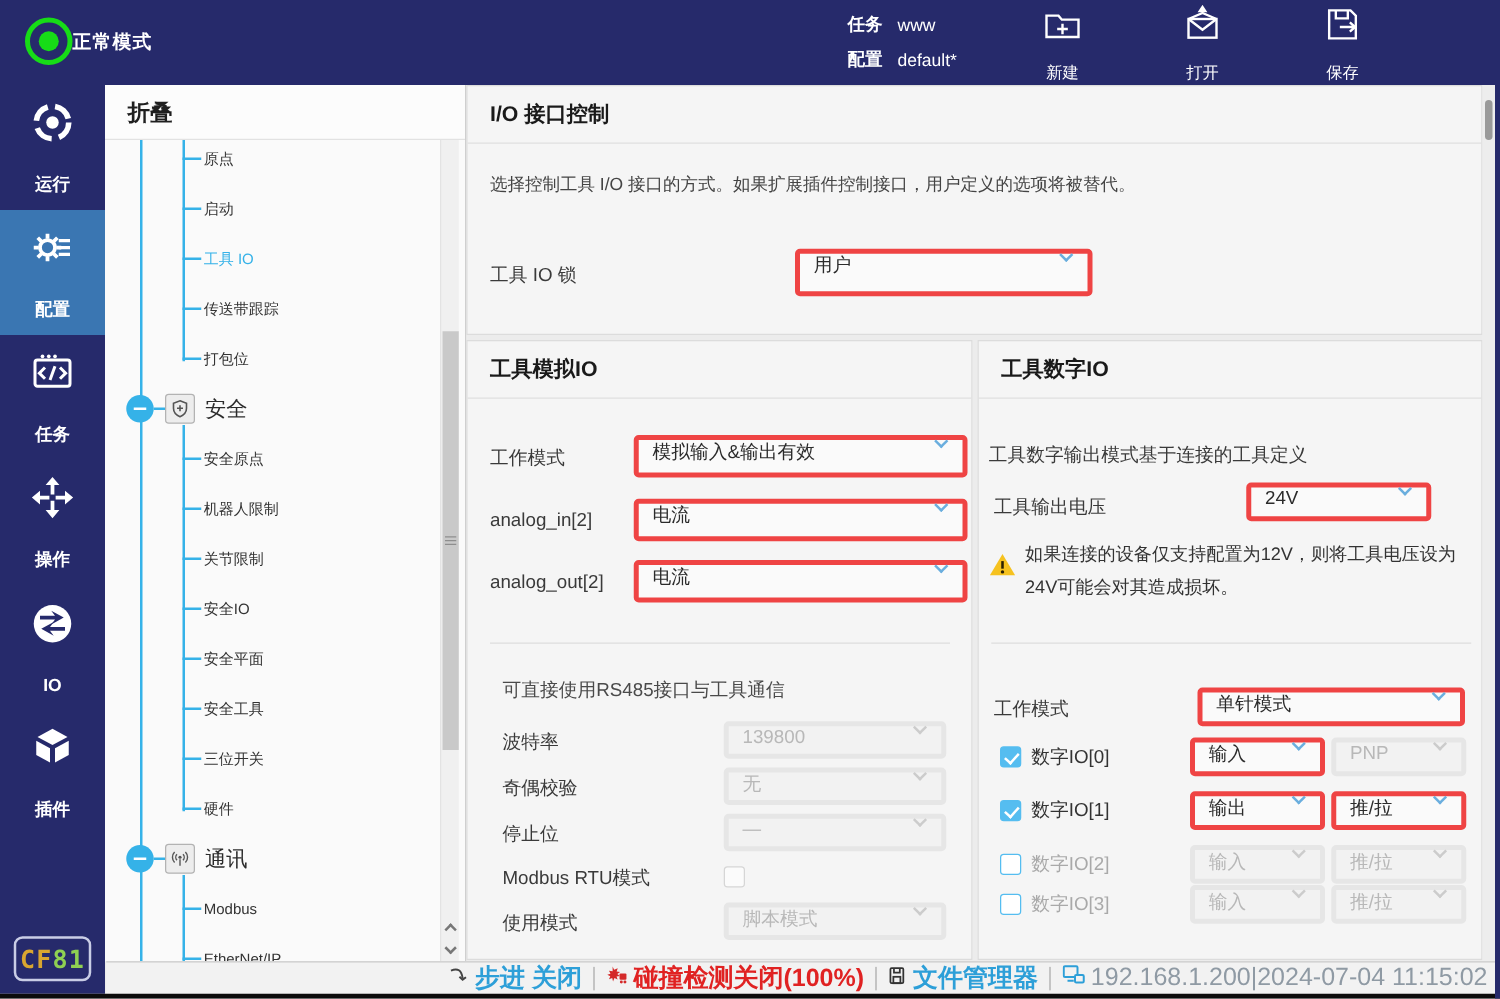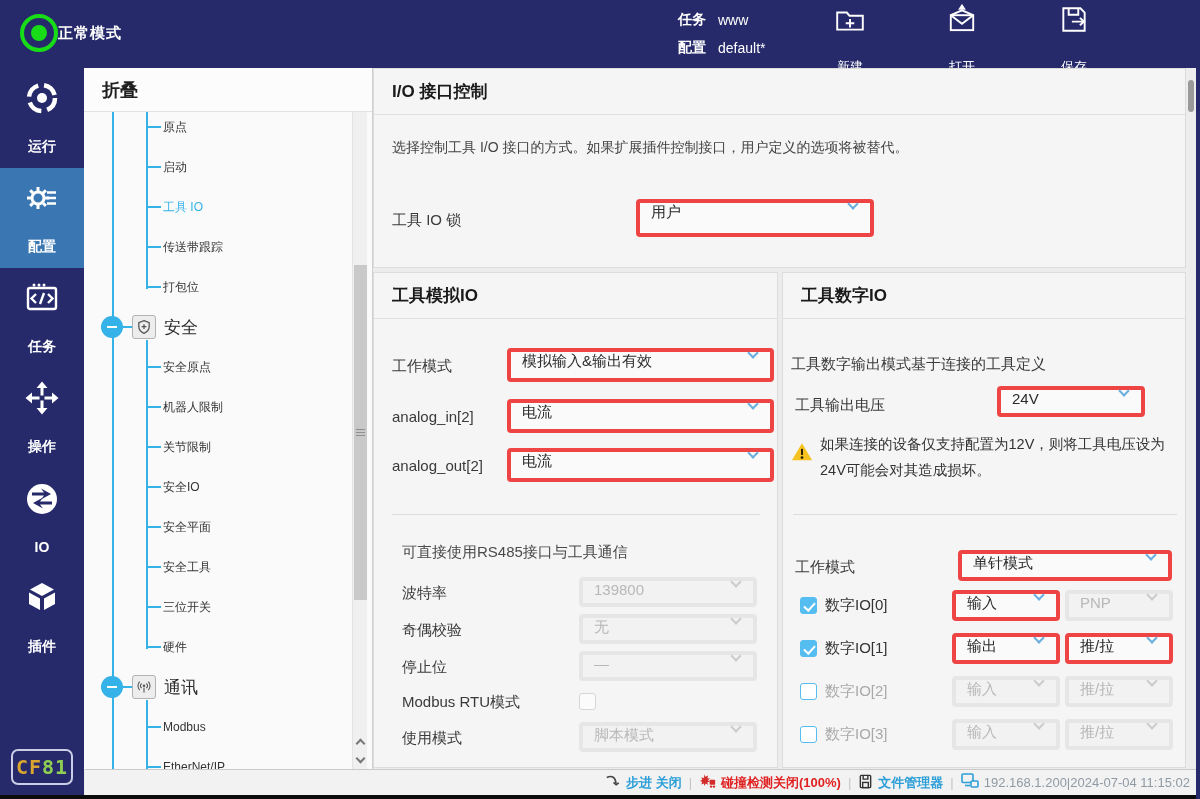--- a/index.html
+++ b/index.html
@@ -11,21 +11,21 @@
 .mode-ind{width:38px;height:38px;border:4px solid #17dc17;border-radius:50%;display:flex;align-items:center;justify-content:center}
 .mode-dot{width:16px;height:16px;border-radius:50%;background:#17dc17}
 .mode-label{color:#fff;font-size:15px;font-weight:bold;letter-spacing:1px}
 .tc-block{position:absolute;left:678px;top:6px;color:#fff;font-size:14px}
 .tc-row{display:flex;gap:12px;height:28px;align-items:center}
 .tc-key{font-weight:bold}
 .tc-val{font-weight:normal}
 .actions{position:absolute;right:95px;top:4px;display:flex;gap:50px}
 .action{width:62px;display:flex;flex-direction:column;align-items:center;cursor:pointer}
 .action svg{width:32px;height:32px}
-.action-label{color:#fff;font-size:13px;margin-top:18px}
+.action-label{color:#fff;font-size:13px;margin-top:8px}
 
 .sidebar{position:absolute;left:0;top:68px;width:84px;height:727px;background:#262a6b}
 .side-item{height:100px;display:flex;flex-direction:column;align-items:center;justify-content:center;gap:18px;cursor:pointer}
 .side-item.active{background:#3a76b2}
 .side-item svg{width:36px;height:36px}
 .side-label{color:#fff;font-size:14px;font-weight:bold}
 .cf-badge{position:absolute;left:11px;bottom:10px;width:62px;height:36px;border:2px solid #c9cde6;border-radius:7px;display:flex;align-items:center;justify-content:center;font-family:"DejaVu Sans Mono","Liberation Mono",monospace;font-size:20px;font-weight:bold;letter-spacing:1px}
 .cf-c1{color:#d9a630}.cf-c2{color:#8fd052}
 
 .tree-panel{position:absolute;left:84px;top:68px;width:289px;height:701px;background:#fafafa;border-right:1px solid #cfcfcf}
@@ -76,21 +76,21 @@
 
 .ch{position:absolute;left:0;right:0;height:31px}
 .ch .cb{left:17px;top:7px}
 .ch-label{position:absolute;left:42px;top:6px;font-size:15px;color:#333;white-space:nowrap}
 .ch.dim .ch-label{color:#a9a9a9}
 
 .main-sb{position:absolute;left:1186px;top:68px;width:10px;height:701px;background:#ededed}
 .main-sb-thumb{position:absolute;left:2px;top:12px;width:6px;height:32px;background:#9a9a9a;border-radius:3px}
 .right-border{position:absolute;left:1196px;top:0;width:4px;height:799px;background:#262a6b}
 
-.statusbar{position:absolute;left:85px;top:769px;width:1111px;height:26px;background:#f2f2f2;border-top:1px solid #c9c9c9;display:flex;align-items:center;justify-content:flex-end;gap:7px;padding-right:6px;font-size:13px;white-space:nowrap}
+.statusbar{position:absolute;left:85px;top:769px;width:1111px;height:26px;background:#f2f2f2;border-top:1px solid #c9c9c9;display:flex;align-items:center;justify-content:flex-end;gap:7px;padding-right:6px;font-size:20px;white-space:nowrap}
 .sb-group{display:flex;align-items:center;gap:5px}
 .sb-sep{color:#c4c4c4}
 .sb-blue{color:#2d9fd8;font-weight:bold}
 .sb-red{color:#e02222;font-weight:bold}
 .sb-gray{color:#8f9aa4}
 .bottom-strip{position:absolute;left:0;top:795px;width:1200px;height:4px;background:#0c0c0c}
 </style>
 </head>
 <body>
 
@@ -405,21 +405,21 @@
       <div class="dd dis" style="left:169px;top:0;width:108px;height:31px">
         <span class="dd-val">输入</span>
           <span class="chev"></span>
       </div>
       <div class="dd dis" style="left:282px;top:0;width:108px;height:31px">
         <span class="dd-val">推/拉</span>
           <span class="chev"></span>
       </div>
     </div>
 
-    <div class="ch dim" style="top:446px">
+    <div class="ch dim" style="top:435px">
       <span class="cb"></span>
       <span class="ch-label">数字IO[3]</span>
       <div class="dd dis" style="left:169px;top:0;width:108px;height:31px">
         <span class="dd-val">输入</span>
           <span class="chev"></span>
       </div>
       <div class="dd dis" style="left:282px;top:0;width:108px;height:31px">
         <span class="dd-val">推/拉</span>
           <span class="chev"></span>
       </div>

